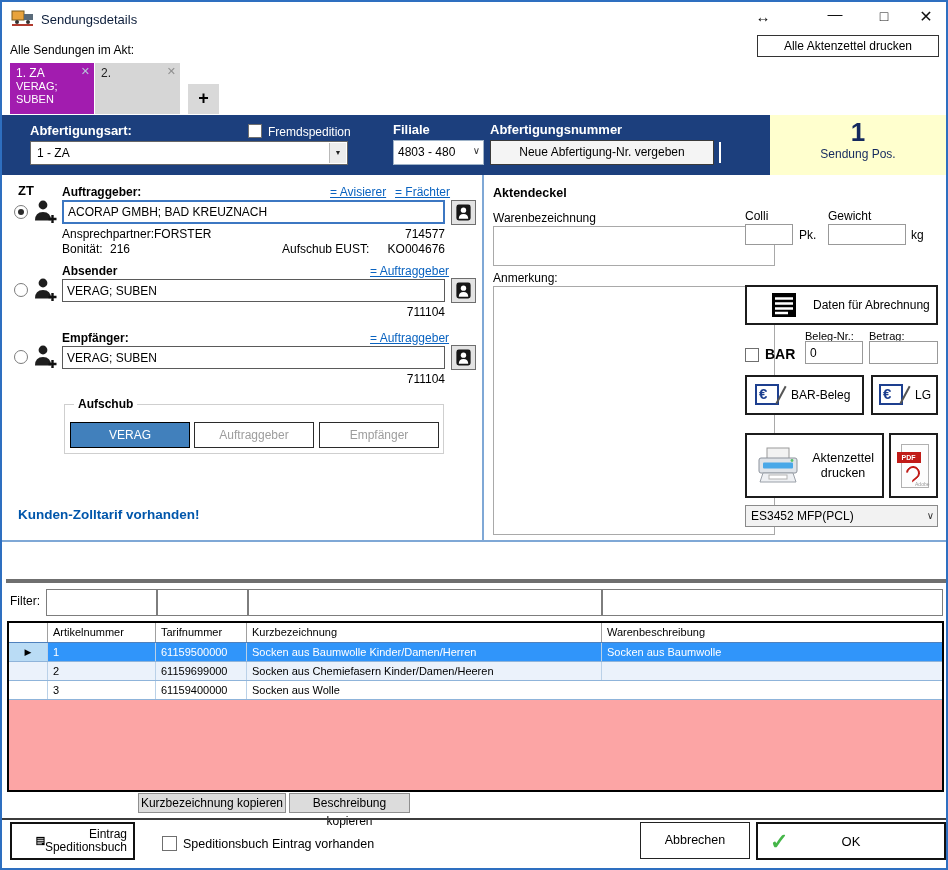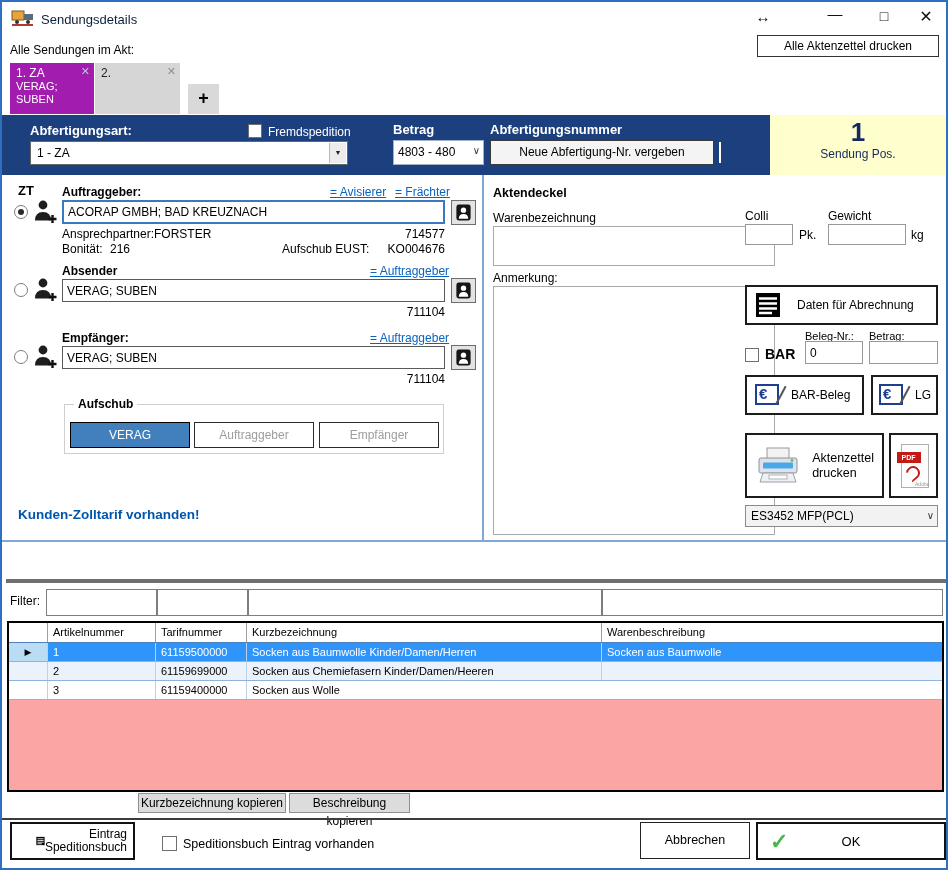--- a/index.html
+++ b/index.html
@@ -109,37 +109,37 @@
   .ta-warenbez { left:491px; top:224px; width:282px; height:40px; }
   .l-colli { left:743px; top:207px; font-size:12px; }
   .inp-colli { left:743px; top:222px; width:48px; height:21px; border:1px solid #999; }
   .l-pk { left:797px; top:226px; font-size:12px; }
   .l-gewicht { left:826px; top:207px; font-size:12px; }
   .inp-gewicht { left:826px; top:222px; width:78px; height:21px; border:1px solid #999; }
   .l-kg { left:909px; top:226px; font-size:12px; }
   .l-anmerkung { left:491px; top:269px; font-size:12px; }
   .ta-anmerkung { left:491px; top:284px; width:282px; height:249px; }
   .wbtn { background:#fff; border:2px solid #1c1c1c; display:flex; align-items:center; }
-  .btn-abrechnung { left:743px; top:283px; width:193px; height:40px; padding-left:8px; }
+  .btn-abrechnung { left:743px; top:283px; width:193px; height:40px; padding-left:24px; }
   .btn-abrechnung .txt { margin-left:16px; font-size:12px; }
   .l-belegnr { left:803px; top:328px; font-size:11px; }
   .l-betrag { left:867px; top:328px; font-size:11px; }
   .cb-bar { left:743px; top:346px; width:14px; height:14px; }
   .l-bar { left:763px; top:344px; font-weight:bold; font-size:14px; }
   .inp-beleg { left:803px; top:339px; width:58px; height:23px; border:1px solid #999; }
   .inp-betrag { left:867px; top:339px; width:69px; height:23px; border:1px solid #999; }
   .btn-barbeleg { left:743px; top:373px; width:119px; height:40px; padding-left:8px; }
   .btn-barbeleg .txt, .btn-lg .txt { margin-left:8px; font-size:12px; }
   .btn-lg { left:869px; top:373px; width:67px; height:40px; padding-left:6px; }
   .euroicon { position:relative; width:28px; height:26px; }
   .eurobox { position:absolute; left:0; top:2px; width:24px; height:21px; border:2px solid #1d3f8f; background:#fff; }
   .eurotxt { position:absolute; left:4px; top:4px; color:#1d3f8f; font-weight:bold; font-size:15px; line-height:15px; }
   .europen { position:absolute; right:1px; top:3px; width:2px; height:20px; background:#555; transform:rotate(28deg); }
   .btn-aktenzettel { left:743px; top:431px; width:139px; height:65px; padding:0 8px; justify-content:space-between; }
-  .btn-aktenzettel .txt { font-size:12.5px; text-align:left; line-height:15px; }
+  .btn-aktenzettel .txt { font-size:12.5px; text-align:center; line-height:15px; }
   .btn-pdf { left:887px; top:431px; width:49px; height:65px; justify-content:center; }
   .pdficon { position:relative; width:34px; height:44px; }
   .pdfpage { position:absolute; left:4px; top:0; width:28px; height:44px; background:#fdfdfd; border:1px solid #b0b0b0; }
   .pdfbanner { position:absolute; left:0; top:8px; width:24px; height:11px; background:#c11b17; color:#fff;
                font-size:7px; font-weight:bold; text-align:center; line-height:11px; }
   .pdfswirl { position:absolute; left:9px; top:22px; width:14px; height:14px; border:2.5px solid #c11b17;
               border-radius:50% 50% 50% 0; border-left-color:transparent; transform:rotate(-40deg); }
   .pdfbrand { position:absolute; right:1px; bottom:1px; font-size:5px; color:#9a9a9a; }
   .combo-printer { left:743px; top:503px; width:193px; height:22px; background:#f2f2f2; border:1px solid #8a8a8a; }
   .combo-printer .val { padding-left:5px; font-size:12px; line-height:20px; }
@@ -215,21 +215,21 @@
   <div class="a tab-add btnlike">+</div>
 
   <div class="a band">
     <div class="band-lbl l-abf">Abfertigungsart:</div>
     <div class="a combo-abf">
       <div class="val">1 - ZA</div>
       <div class="combo-arrowbox">▼</div>
     </div>
     <div class="cb cb-fremd"></div>
     <div class="l-fremd">Fremdspedition</div>
-    <div class="band-lbl l-filiale">Betrag</div>
+    <div class="band-lbl l-filiale">Filiale</div>
     <div class="a combo-filiale">
       <div class="val">4803 - 480</div>
       <div class="chev">∨</div>
     </div>
     <div class="band-lbl l-abfnr">Abfertigungsnummer</div>
     <div class="a btn-neue btnlike">Neue Abfertigung-Nr. vergeben</div>
     <div class="band-tick"></div>
     <div class="posbox">
       <div class="pos-num">1</div>
       <div class="pos-lbl">Sendung Pos.</div>

